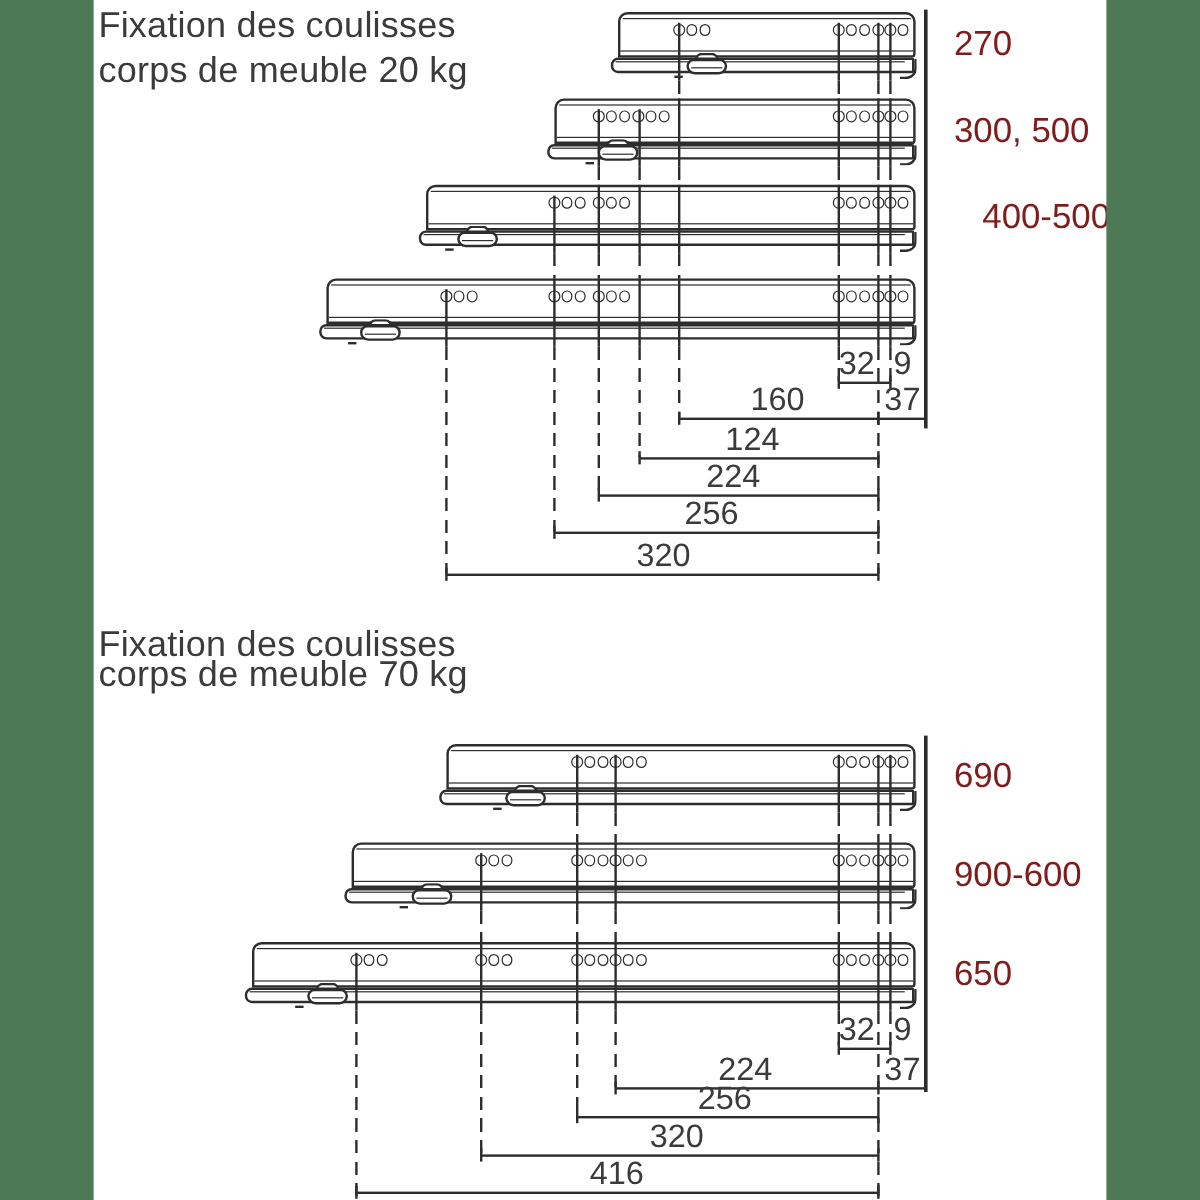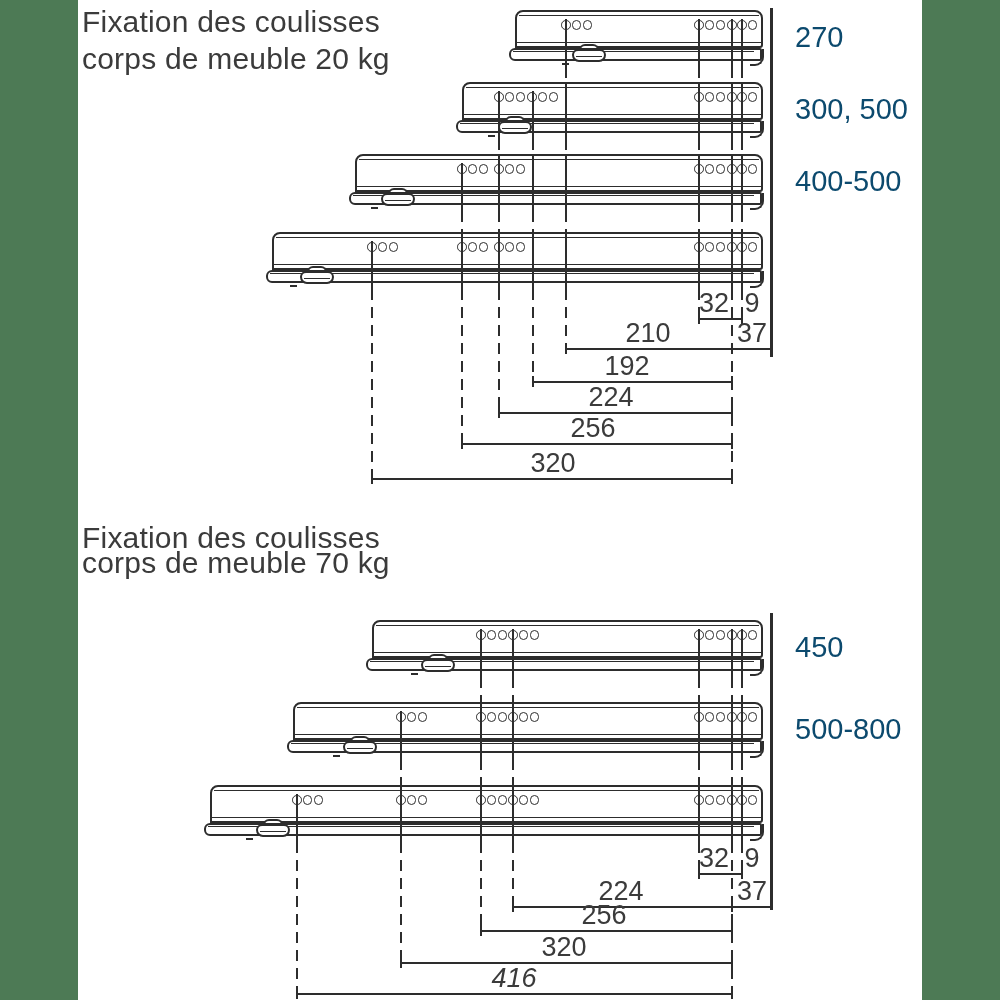--- a/index.html
+++ b/index.html
@@ -2,21 +2,21 @@
 <html><head>
 <meta charset="utf-8">
 <style>
   html,body{margin:0;padding:0;background:#ffffff;}
   #canvas{
     position:relative;width:1000px;height:1000px;background:#ffffff;
     overflow:hidden;font-family:"Liberation Sans", sans-serif;
   }
   .margin-strip{position:absolute;top:0;height:1000px;z-index:10;}
   .title-line{position:absolute;font-size:30px;color:#3b3b3b;white-space:nowrap;letter-spacing:.2px;z-index:6;}
-  .slabel{position:absolute;font-size:29px;color:#0c4a6e;white-space:nowrap;z-index:6;}
+  .slabel{position:absolute;font-size:29px;color:#7f1d1d;white-space:nowrap;z-index:6;}
   .dimlabel{position:absolute;font-size:27px;color:#3b3b3b;white-space:nowrap;transform:translateX(-50%);z-index:6;}
   .sbody{position:absolute;background:#fff;border:2px solid #2d2d2d;border-radius:8px 8px 3px 0;box-sizing:border-box;z-index:2;}
   .srail{position:absolute;background:#fff;border:2px solid #2d2d2d;border-radius:6px 2px 2px 6px;box-sizing:border-box;z-index:2;}
   .shook{position:absolute;border:0 solid #2d2d2d;border-right-width:2px;border-bottom-width:2px;border-radius:0 0 9px 0;z-index:3;}
   .slatch{position:absolute;background:#fff;border:2px solid #2d2d2d;border-radius:7px 7px 8px 8px;box-sizing:border-box;z-index:3;}
   .sbump{position:absolute;background:#fff;border:2px solid #2d2d2d;border-bottom:none;border-radius:9px 9px 0 0;box-sizing:border-box;z-index:2;}
   .hline{position:absolute;background:#2d2d2d;z-index:3;}
   .hole{position:absolute;width:9.6px;height:9.6px;border:1.7px solid #2d2d2d;border-radius:50%;background:#fff;box-sizing:border-box;z-index:4;}
   .pl-solid{position:absolute;width:1.7px;background:#2d2d2d;z-index:5;}
   .pl-dash{position:absolute;width:1.7px;background:repeating-linear-gradient(180deg,#2d2d2d 0 11px,transparent 11px 18px);z-index:5;}
@@ -95,21 +95,21 @@
     <div class="hole" style="left: 478.6px; top: 164.2px; width: 9.6px; height: 9.6px;"></div>
     <div class="hole" style="left: 494.2px; top: 164.2px; width: 9.6px; height: 9.6px;"></div>
     <div class="hole" style="left: 504.9px; top: 164.2px; width: 9.6px; height: 9.6px;"></div>
     <div class="hole" style="left: 515.6px; top: 164.2px; width: 9.6px; height: 9.6px;"></div>
     <div class="hole" style="left: 694.2px; top: 164.2px; width: 9.6px; height: 9.6px;"></div>
     <div class="hole" style="left: 704.9px; top: 164.2px; width: 9.6px; height: 9.6px;"></div>
     <div class="hole" style="left: 715.6px; top: 164.2px; width: 9.6px; height: 9.6px;"></div>
     <div class="hole" style="left: 727.2px; top: 164.2px; width: 9.6px; height: 9.6px;"></div>
     <div class="hole" style="left: 737.2px; top: 164.2px; width: 9.6px; height: 9.6px;"></div>
     <div class="hole" style="left: 747.6px; top: 164.2px; width: 9.6px; height: 9.6px;"></div>
-    <div class="slabel" style="left: 795px; top: 165px; width: 130px; height: 32px;">400-500</div>
+    <div class="slabel" style="left: 795px; top: 165px; width: 130px; height: 32px; text-align: right;">400-500</div>
     <div class="sbody" style="left: 272px; top: 232px; width: 491px; height: 38px;"></div>
     <div class="hline" style="left: 276px; top: 236.5px; width: 483px; height: 1.2px;"></div>
     <div class="hline" style="left: 274px; top: 264px; width: 487px; height: 1.2px;"></div>
     <div class="sbump" style="left: 307px; top: 265.5px; width: 20px; height: 6.5px;"></div>
     <div class="srail" style="left: 266px; top: 270px; width: 496px; height: 13px;"></div>
     <div class="hline" style="left: 270px; top: 272.5px; width: 484px; height: 1.2px;"></div>
     <div class="shook" style="left: 750px; top: 271px; width: 12px; height: 15px;"></div>
     <div class="slatch" style="left: 300px; top: 271px; width: 34px; height: 12.5px;"></div>
     <div class="hline" style="left: 304px; top: 278px; width: 26px; height: 1.3px;"></div>
     <div class="hline" style="left: 290px; top: 284.5px; width: 7px; height: 2px;"></div>
@@ -179,26 +179,26 @@
     <div class="pl-solid" style="left: 741.15px; top: 232px; width: 1.7px; height: 57px;"></div>
     <div class="pl-dash" style="left: 741.15px; top: 289px; width: 1.7px; height: 29px;"></div>
     <div class="dimline" style="left: 699px; top: 318px; width: 43px; height: 1.7px;"></div>
     <div class="dimtick" style="left: 698.15px; top: 313.4px; width: 1.7px; height: 11px;"></div>
     <div class="dimtick" style="left: 741.15px; top: 313.4px; width: 1.7px; height: 11px;"></div>
     <div class="dimlabel" style="left: 714px; top: 288px;">32</div>
     <div class="dimlabel" style="left: 752px; top: 288px;">9</div>
     <div class="dimline" style="left: 566px; top: 348px; width: 204px; height: 1.7px;"></div>
     <div class="dimtick" style="left: 565.15px; top: 343.4px; width: 1.7px; height: 11px;"></div>
     <div class="dimtick" style="left: 731.15px; top: 343.4px; width: 1.7px; height: 11px;"></div>
-    <div class="dimlabel" style="left: 648px; top: 318px;">210</div>
+    <div class="dimlabel" style="left: 648px; top: 318px;">160</div>
     <div class="dimlabel" style="left: 752px; top: 318px;">37</div>
     <div class="dimline" style="left: 533px; top: 381px; width: 199px; height: 1.7px;"></div>
     <div class="dimtick" style="left: 532.15px; top: 376.4px; width: 1.7px; height: 11px;"></div>
     <div class="dimtick" style="left: 731.15px; top: 376.4px; width: 1.7px; height: 11px;"></div>
-    <div class="dimlabel" style="left: 627px; top: 351px;">192</div>
+    <div class="dimlabel" style="left: 627px; top: 351px;">124</div>
     <div class="dimline" style="left: 499px; top: 412px; width: 233px; height: 1.7px;"></div>
     <div class="dimtick" style="left: 498.15px; top: 407.4px; width: 1.7px; height: 11px;"></div>
     <div class="dimtick" style="left: 731.15px; top: 407.4px; width: 1.7px; height: 11px;"></div>
     <div class="dimlabel" style="left: 611px; top: 382px;">224</div>
     <div class="dimline" style="left: 462px; top: 443px; width: 270px; height: 1.7px;"></div>
     <div class="dimtick" style="left: 461.15px; top: 438.4px; width: 1.7px; height: 11px;"></div>
     <div class="dimtick" style="left: 731.15px; top: 438.4px; width: 1.7px; height: 11px;"></div>
     <div class="dimlabel" style="left: 593px; top: 413px;">256</div>
     <div class="dimline" style="left: 372px; top: 478px; width: 360px; height: 1.7px;"></div>
     <div class="dimtick" style="left: 371.15px; top: 473.4px; width: 1.7px; height: 11px;"></div>
@@ -220,21 +220,21 @@
     <div class="hole" style="left: 497.6px; top: 630.2px; width: 9.6px; height: 9.6px;"></div>
     <div class="hole" style="left: 508.2px; top: 630.2px; width: 9.6px; height: 9.6px;"></div>
     <div class="hole" style="left: 518.9px; top: 630.2px; width: 9.6px; height: 9.6px;"></div>
     <div class="hole" style="left: 529.6px; top: 630.2px; width: 9.6px; height: 9.6px;"></div>
     <div class="hole" style="left: 694.2px; top: 630.2px; width: 9.6px; height: 9.6px;"></div>
     <div class="hole" style="left: 704.9px; top: 630.2px; width: 9.6px; height: 9.6px;"></div>
     <div class="hole" style="left: 715.6px; top: 630.2px; width: 9.6px; height: 9.6px;"></div>
     <div class="hole" style="left: 727.2px; top: 630.2px; width: 9.6px; height: 9.6px;"></div>
     <div class="hole" style="left: 737.2px; top: 630.2px; width: 9.6px; height: 9.6px;"></div>
     <div class="hole" style="left: 747.6px; top: 630.2px; width: 9.6px; height: 9.6px;"></div>
-    <div class="slabel" style="left: 795px; top: 631px; width: 130px; height: 32px;">450</div>
+    <div class="slabel" style="left: 795px; top: 631px; width: 130px; height: 32px;">690</div>
     <div class="sbody" style="left: 293px; top: 702px; width: 470px; height: 38px;"></div>
     <div class="hline" style="left: 297px; top: 706.5px; width: 462px; height: 1.2px;"></div>
     <div class="hline" style="left: 295px; top: 734px; width: 466px; height: 1.2px;"></div>
     <div class="sbump" style="left: 350px; top: 735.5px; width: 20px; height: 6.5px;"></div>
     <div class="srail" style="left: 287px; top: 740px; width: 475px; height: 13px;"></div>
     <div class="hline" style="left: 291px; top: 742.5px; width: 463px; height: 1.2px;"></div>
     <div class="shook" style="left: 750px; top: 741px; width: 12px; height: 15px;"></div>
     <div class="slatch" style="left: 343px; top: 741px; width: 34px; height: 12.5px;"></div>
     <div class="hline" style="left: 347px; top: 748px; width: 26px; height: 1.3px;"></div>
     <div class="hline" style="left: 333px; top: 754.5px; width: 7px; height: 2px;"></div>
@@ -246,21 +246,21 @@
     <div class="hole" style="left: 497.6px; top: 712.2px; width: 9.6px; height: 9.6px;"></div>
     <div class="hole" style="left: 508.2px; top: 712.2px; width: 9.6px; height: 9.6px;"></div>
     <div class="hole" style="left: 518.9px; top: 712.2px; width: 9.6px; height: 9.6px;"></div>
     <div class="hole" style="left: 529.6px; top: 712.2px; width: 9.6px; height: 9.6px;"></div>
     <div class="hole" style="left: 694.2px; top: 712.2px; width: 9.6px; height: 9.6px;"></div>
     <div class="hole" style="left: 704.9px; top: 712.2px; width: 9.6px; height: 9.6px;"></div>
     <div class="hole" style="left: 715.6px; top: 712.2px; width: 9.6px; height: 9.6px;"></div>
     <div class="hole" style="left: 727.2px; top: 712.2px; width: 9.6px; height: 9.6px;"></div>
     <div class="hole" style="left: 737.2px; top: 712.2px; width: 9.6px; height: 9.6px;"></div>
     <div class="hole" style="left: 747.6px; top: 712.2px; width: 9.6px; height: 9.6px;"></div>
-    <div class="slabel" style="left: 795px; top: 713px; width: 130px; height: 32px;">500-800</div>
+    <div class="slabel" style="left: 795px; top: 713px; width: 130px; height: 32px;">900-600</div>
     <div class="sbody" style="left: 210px; top: 785px; width: 553px; height: 38px;"></div>
     <div class="hline" style="left: 214px; top: 789.5px; width: 545px; height: 1.2px;"></div>
     <div class="hline" style="left: 212px; top: 817px; width: 549px; height: 1.2px;"></div>
     <div class="sbump" style="left: 263px; top: 818.5px; width: 20px; height: 6.5px;"></div>
     <div class="srail" style="left: 204px; top: 823px; width: 558px; height: 13px;"></div>
     <div class="hline" style="left: 208px; top: 825.5px; width: 546px; height: 1.2px;"></div>
     <div class="shook" style="left: 750px; top: 824px; width: 12px; height: 15px;"></div>
     <div class="slatch" style="left: 256px; top: 824px; width: 34px; height: 12.5px;"></div>
     <div class="hline" style="left: 260px; top: 831px; width: 26px; height: 1.3px;"></div>
     <div class="hline" style="left: 246px; top: 837.5px; width: 7px; height: 2px;"></div>
@@ -275,20 +275,21 @@
     <div class="hole" style="left: 497.6px; top: 795.2px; width: 9.6px; height: 9.6px;"></div>
     <div class="hole" style="left: 508.2px; top: 795.2px; width: 9.6px; height: 9.6px;"></div>
     <div class="hole" style="left: 518.9px; top: 795.2px; width: 9.6px; height: 9.6px;"></div>
     <div class="hole" style="left: 529.6px; top: 795.2px; width: 9.6px; height: 9.6px;"></div>
     <div class="hole" style="left: 694.2px; top: 795.2px; width: 9.6px; height: 9.6px;"></div>
     <div class="hole" style="left: 704.9px; top: 795.2px; width: 9.6px; height: 9.6px;"></div>
     <div class="hole" style="left: 715.6px; top: 795.2px; width: 9.6px; height: 9.6px;"></div>
     <div class="hole" style="left: 727.2px; top: 795.2px; width: 9.6px; height: 9.6px;"></div>
     <div class="hole" style="left: 737.2px; top: 795.2px; width: 9.6px; height: 9.6px;"></div>
     <div class="hole" style="left: 747.6px; top: 795.2px; width: 9.6px; height: 9.6px;"></div>
+    <div class="slabel" style="left: 795px; top: 796px; width: 130px; height: 32px;">650</div>
     <div class="pl-solid" style="left: 512.15px; top: 629px; width: 1.7px; height: 48px;"></div>
     <div class="pl-dash" style="left: 512.15px; top: 677px; width: 1.7px; height: 25px;"></div>
     <div class="pl-solid" style="left: 512.15px; top: 702px; width: 1.7px; height: 57px;"></div>
     <div class="pl-dash" style="left: 512.15px; top: 759px; width: 1.7px; height: 26px;"></div>
     <div class="pl-solid" style="left: 512.15px; top: 785px; width: 1.7px; height: 57px;"></div>
     <div class="pl-dash" style="left: 512.15px; top: 842px; width: 1.7px; height: 64px;"></div>
     <div class="pl-solid" style="left: 480.15px; top: 629px; width: 1.7px; height: 48px;"></div>
     <div class="pl-dash" style="left: 480.15px; top: 677px; width: 1.7px; height: 25px;"></div>
     <div class="pl-solid" style="left: 480.15px; top: 702px; width: 1.7px; height: 57px;"></div>
     <div class="pl-dash" style="left: 480.15px; top: 759px; width: 1.7px; height: 26px;"></div>
@@ -332,14 +333,14 @@
     <div class="dimtick" style="left: 480.15px; top: 925.4px; width: 1.7px; height: 11px;"></div>
     <div class="dimtick" style="left: 731.15px; top: 925.4px; width: 1.7px; height: 11px;"></div>
     <div class="dimlabel" style="left: 604px; top: 900px;">256</div>
     <div class="dimline" style="left: 401px; top: 962px; width: 331px; height: 1.7px;"></div>
     <div class="dimtick" style="left: 400.15px; top: 957.4px; width: 1.7px; height: 11px;"></div>
     <div class="dimtick" style="left: 731.15px; top: 957.4px; width: 1.7px; height: 11px;"></div>
     <div class="dimlabel" style="left: 564px; top: 932px;">320</div>
     <div class="dimline" style="left: 297px; top: 993px; width: 435px; height: 1.7px;"></div>
     <div class="dimtick" style="left: 296.15px; top: 988.4px; width: 1.7px; height: 11px;"></div>
     <div class="dimtick" style="left: 731.15px; top: 988.4px; width: 1.7px; height: 11px;"></div>
-    <div class="dimlabel" style="left: 514px; top: 963px; font-style: italic;">416</div>
+    <div class="dimlabel" style="left: 514px; top: 963px;">416</div>
   </div>
 
 </body></html>

